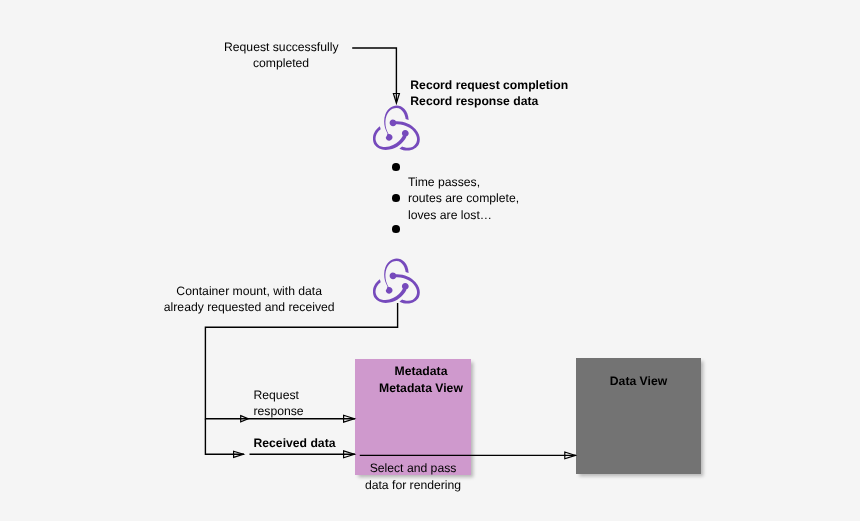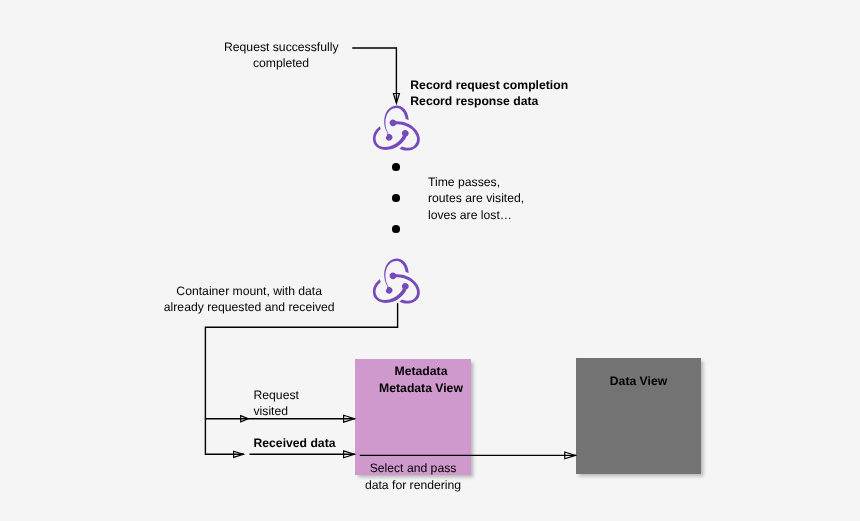--- a/index.html
+++ b/index.html
@@ -135,33 +135,33 @@
   <div class="lbl" style="left:224px; top:39px; width:114px; text-align:center;">
     <span>Request successfully</span>
     <span>completed</span>
   </div>
 
   <div class="lbl" style="left:410.3px; top:77px;font-weight:bold;">
     <span>Record request completion</span>
     <span>Record response data</span>
   </div>
 
-  <div class="lbl" style="left:428px; top:174px;">
+  <div class="lbl" style="left:408px; top:174px;">
     <span>Time passes,</span>
-    <span>routes are visited,</span>
+    <span>routes are complete,</span>
     <span>loves are lost…</span>
   </div>
 
   <div class="lbl" style="left:163.2px; top:283px; width:172px; text-align:center;">
     <span>Container mount, with data</span>
     <span>already requested and received</span>
   </div>
 
   <div class="lbl" style="left:253.5px; top:386.5px;">
     <span>Request</span>
-    <span>visited</span>
+    <span>response</span>
   </div>
 
   <div class="lbl" style="left:253.5px; top:435px;font-weight:bold;">
     <span>Received data</span>
   </div>
 
 </div>
 
 </body></html>

